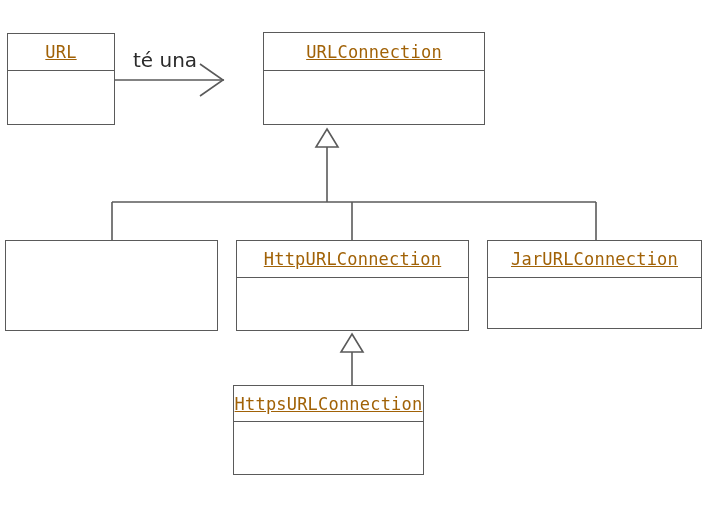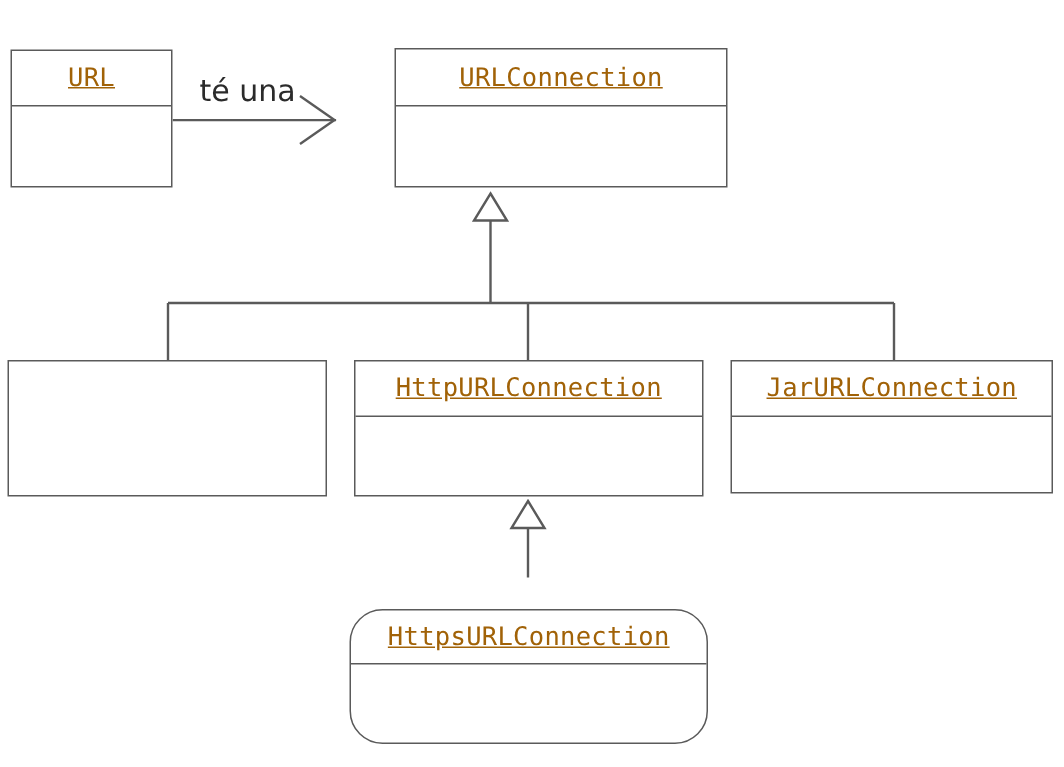--- a/index.html
+++ b/index.html
@@ -100,20 +100,20 @@
   <div class="uml-class" style="left:236px; top:240px; width:233px; height:91px;">
     <div class="uml-class-name" style="height:37px;">HttpURLConnection</div>
     <div class="uml-class-attrs"></div>
   </div>
 
   <div class="uml-class" style="left:487px; top:240px; width:215px; height:89px;">
     <div class="uml-class-name" style="height:37px;">JarURLConnection</div>
     <div class="uml-class-attrs"></div>
   </div>
 
-  <div class="uml-class" style="left:233px; top:406px; width:239px; height:90px;border-radius:22px;">
+  <div class="uml-class" style="left:233px; top:385px; width:191px; height:90px;">
     <div class="uml-class-name" style="height:36px;">HttpsURLConnection</div>
     <div class="uml-class-attrs"></div>
   </div>
 
   <div class="edge-label" style="left:133px; top:48px;">té una</div>
 
 </div>
 
 </body></html>

